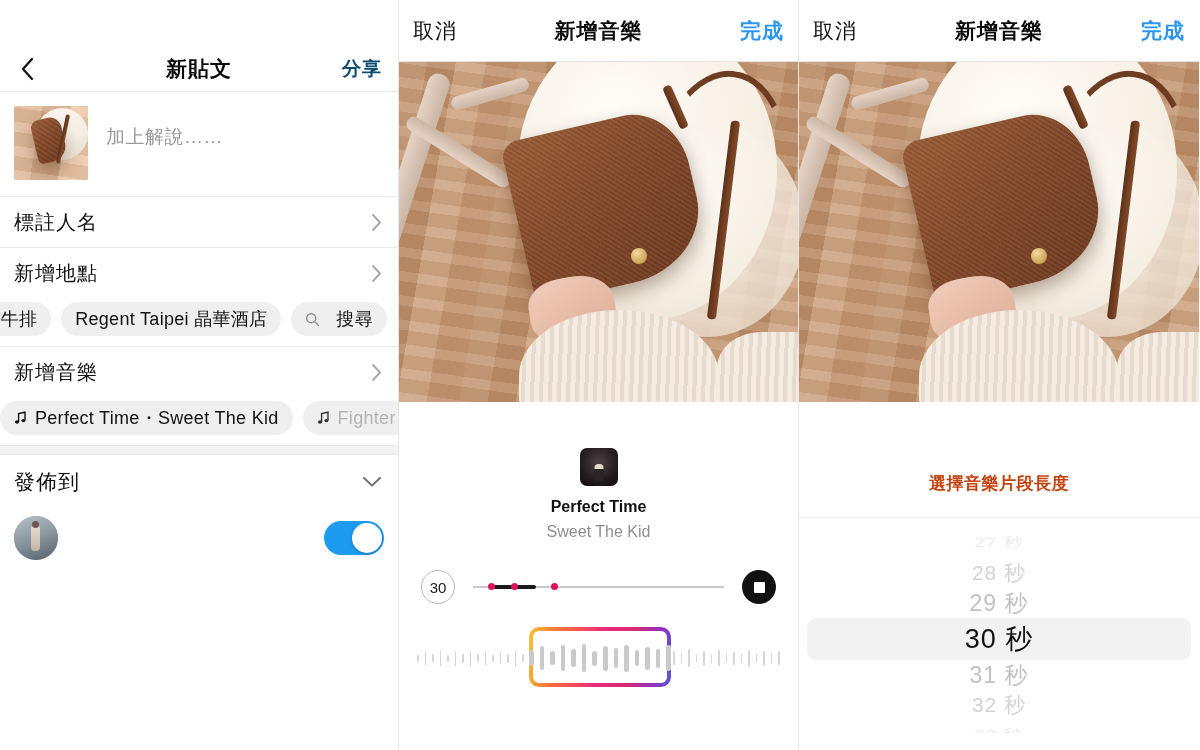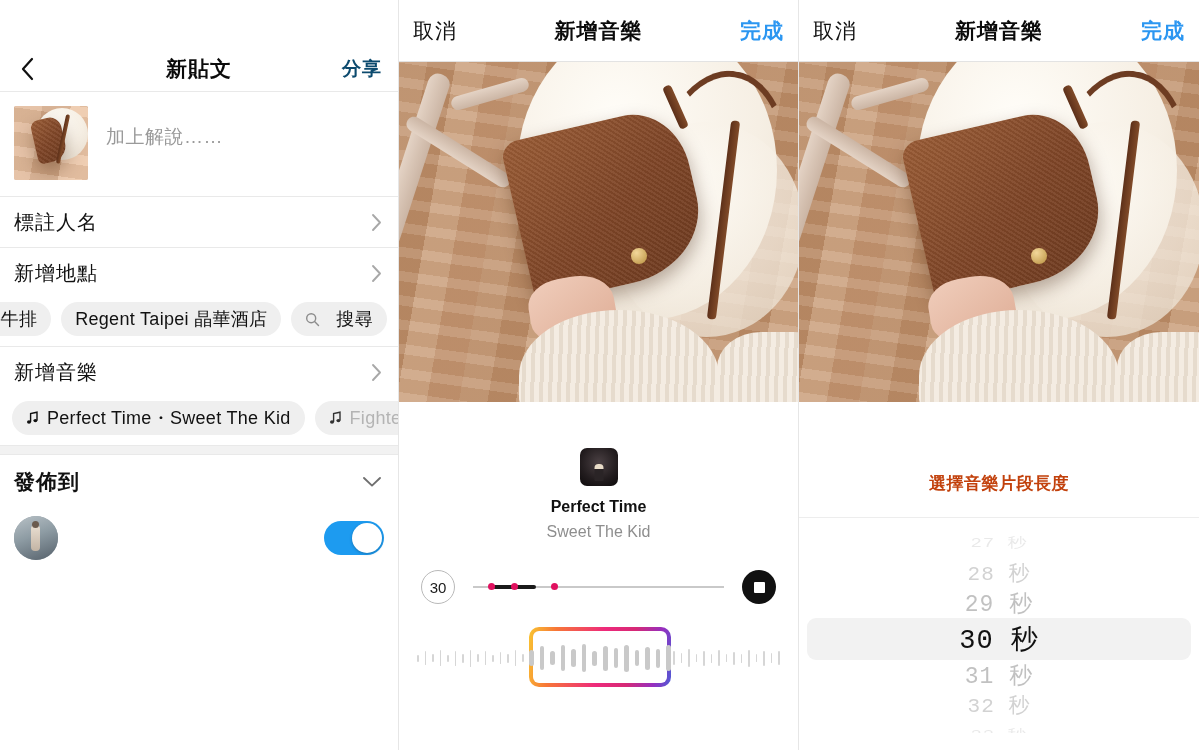--- a/index.html
+++ b/index.html
@@ -62,21 +62,21 @@
   .chip-first { margin-left: -50px; }
   .chip .c-ico { margin-right: 8px; font-size: 15px; display:flex; align-items:center;}
   .chip-search { gap: 8px; }
 
   .section-gap { height: 8px; background: #f2f2f2; }
 
   .publish-head {
     height: 54px; display: flex; align-items: center;
     padding: 0 16px 0 14px; cursor: pointer;
   }
-  .publish-head .t { font-size: 21px; color: #111; letter-spacing: 1px; font-weight: bold; }
+  .publish-head .t { font-size: 21px; color: #111; letter-spacing: 1px; }
   .publish-head .chev { margin-left: auto; color: #7a7a7a; display:flex;}
 
   .account-row { height: 58px; display: flex; align-items: center; padding: 0 14px; }
   .avatar {
     width: 44px; height: 44px; border-radius: 50%; overflow: hidden;
     background: #8e9aa3; position: relative;
   }
   .toggle {
     margin-left: auto; width: 60px; height: 34px; border-radius: 17px;
     background: #1d9bf0; position: relative; cursor: pointer;
@@ -209,21 +209,21 @@
   }
   .wave-sel-bars b { display: block; width: 5px; border-radius: 3px; background: #c9c9c9; }
 
   
   .picker-title {
     text-align: center; font-size: 17px; font-weight: 700; color: #c2410c;
     padding: 70px 0 22px; letter-spacing: .5px;
   }
   .picker-sep { height: 1px; background: #ededed; }
   .picker {
-    position: relative; height: 205px; overflow: hidden; margin-top: 10px; font-family: Liberation Mono, monospace;
+    position: relative; height: 205px; overflow: hidden; margin-top: 10px;
   }
   .picker-list {
     display: flex; flex-direction: column; align-items: center;
   }
   .pk-item {
     height: 30px; display: flex; align-items: center; justify-content: center;
     font-size: 22px; color: #b7b7b7; width: 100%; cursor: pointer; letter-spacing: 1px;
   }
   .pk-item.d3 { opacity: .30; transform: scaleY(.72); font-size: 19px; }
   .pk-item.d2 { opacity: .62; font-size: 21px; }
@@ -301,21 +301,21 @@
 
     <div class="list-row">
       <span class="list-row-label">新增音樂</span>
       <span class="chev-right">
         <svg width="11" height="19" viewBox="0 0 11 19">
             <path d="M2 2 L9 9.5 L2 17" fill="none" stroke="#a8a8a8" stroke-width="1.9" stroke-linecap="round" stroke-linejoin="round"></path>
           </svg>
       </span>
     </div>
 
-    <div class="chip-row" style="padding-left:12px">
+    <div class="chip-row" style="padding-left:0">
       <div class="chip">
         <span class="c-ico">
           <svg width="13" height="14" viewBox="0 0 13 14">
               <path d="M4.6 10.5V2.6l6.4-1.4v7.7" fill="none" stroke="#111" stroke-width="1.4" stroke-linecap="round"></path>
               <ellipse cx="3" cy="11" rx="2" ry="1.7" fill="#111"></ellipse>
               <ellipse cx="9.4" cy="9.6" rx="2" ry="1.7" fill="#111"></ellipse>
             </svg>
         </span>
         <span>Perfect Time・Sweet The Kid</span>
       </div>

